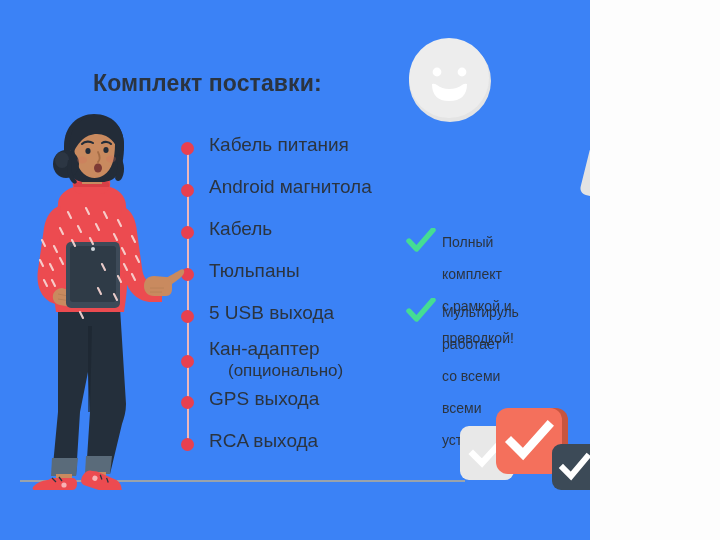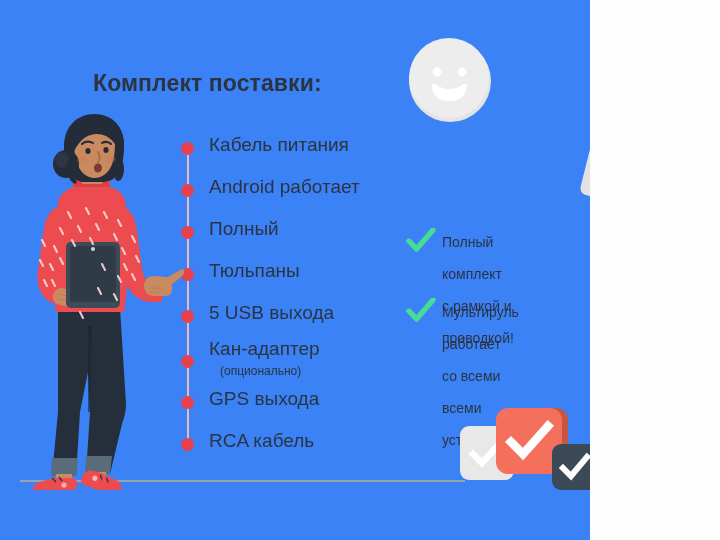--- a/index.html
+++ b/index.html
@@ -76,23 +76,23 @@
     position: absolute;
     left: 31px;
     top: -3px;
     font-size: 19px;
     color: #2b3440;
     white-space: nowrap;
     line-height: 24px;
   }
   .item-sublabel {
     position: absolute;
-    left: 42px;
+    left: 50px;
     top: 18px;
-    font-size: 12px;
+    font-size: 17px;
     color: #2b3440;
     white-space: nowrap;
     line-height: 20px;
   }
 
   
   #feature-list {
     position: absolute;
     left: 406px;
     top: 228px;
@@ -209,26 +209,26 @@
   <div id="supply-list">
     <div id="timeline-line"></div>
 
     <div class="list-item" style="top:6px">
       <span class="bullet-dot"></span>
       <span class="item-label">Кабель питания</span>
     </div>
 
     <div class="list-item" style="top:48px">
       <span class="bullet-dot"></span>
-      <span class="item-label">Android работает</span>
+      <span class="item-label">Android магнитола</span>
     </div>
 
     <div class="list-item" style="top:90px">
       <span class="bullet-dot"></span>
-      <span class="item-label">Полный</span>
+      <span class="item-label">Кабель</span>
     </div>
 
     <div class="list-item" style="top:132px">
       <span class="bullet-dot"></span>
       <span class="item-label">Тюльпаны</span>
     </div>
 
     <div class="list-item" style="top:174px">
       <span class="bullet-dot"></span>
       <span class="item-label">5 USB выхода</span>
@@ -240,21 +240,21 @@
       <span class="item-sublabel">(опционально)</span>
     </div>
 
     <div class="list-item" style="top:260px">
       <span class="bullet-dot"></span>
       <span class="item-label">GPS выхода</span>
     </div>
 
     <div class="list-item" style="top:302px">
       <span class="bullet-dot"></span>
-      <span class="item-label">RCA кабель</span>
+      <span class="item-label">RCA выхода</span>
     </div>
   </div>
 
   <div id="feature-list">
 
     <div class="feature-row" style="top:0px">
       <span class="check-mark">
         <svg width="30" height="28" viewBox="0 0 30 28">
           <path d="M3 13 L10.5 21 L27 2" stroke="#45dd93" stroke-width="5.4" fill="none" stroke-linecap="round" stroke-linejoin="round"></path>
         </svg>

